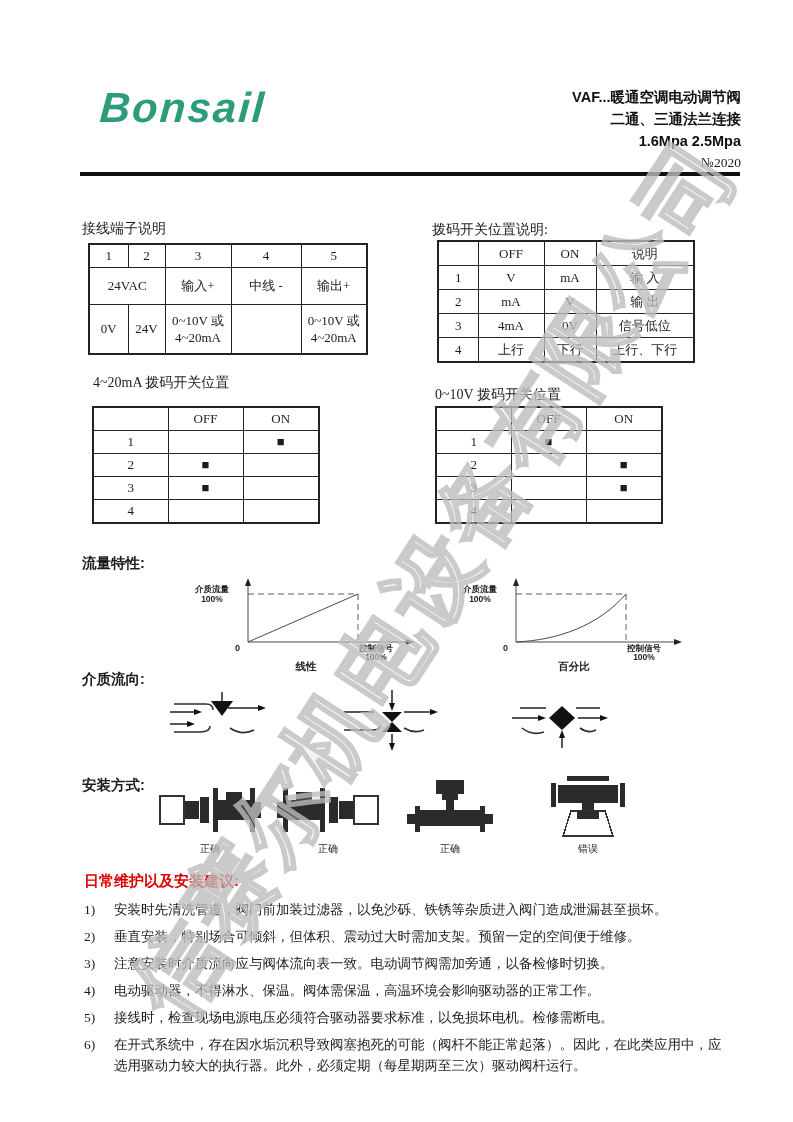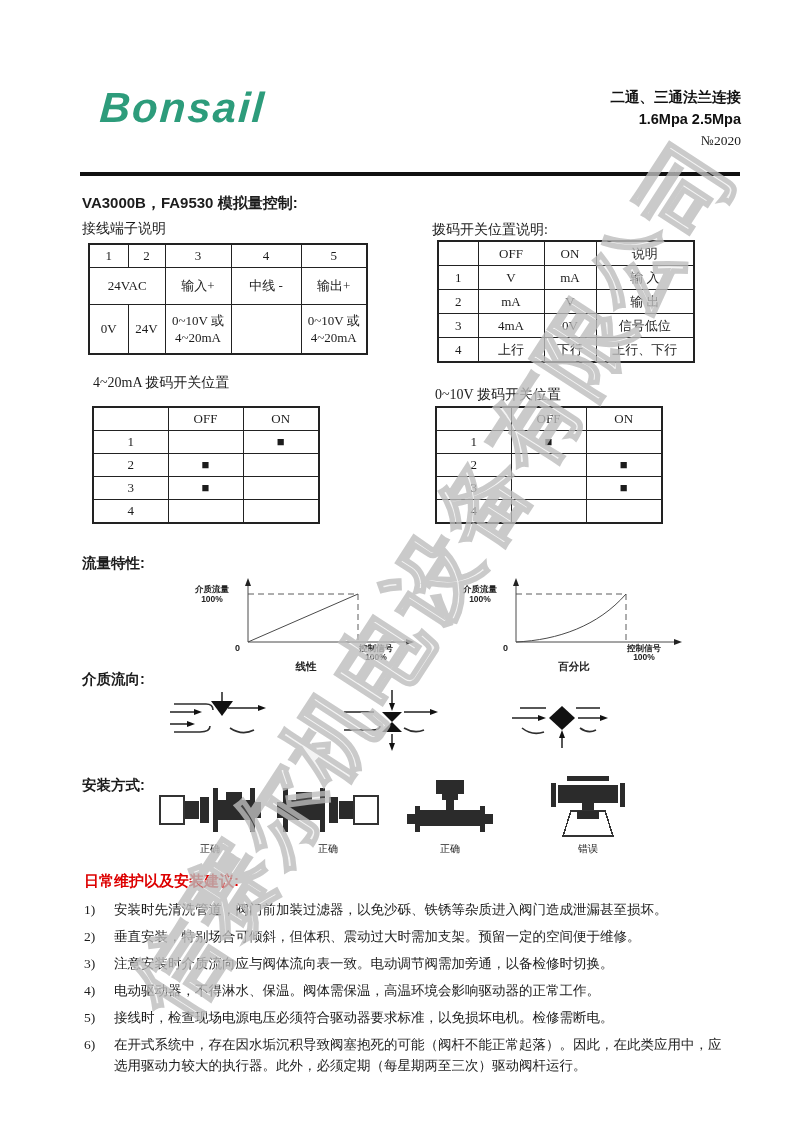--- a/index.html
+++ b/index.html
@@ -65,27 +65,27 @@
 </style>
 </head>
 <body>
 
 <div id="page">
 
   <div class="watermark">信赛尔机电设备有限公司</div>
 
   <div class="logo">Bonsail</div>
   <div class="header-right">
+    <div class="hline">VAF...暖通空调电动调节阀</div>
     <div class="hline">二通、三通法兰连接</div>
     <div class="hline">1.6Mpa   2.5Mpa</div>
     <div class="docno">№2020</div>
   </div>
   <div class="rule"></div>
 
-  <div class="doc-title">VA3000B，FA9530 模拟量控制:</div>
 
   <div class="sec-label" style="left:82px;top:220px;">接线端子说明</div>
   <table class="t term-table">
     <colgroup>
         <col style="width:39px">
         <col style="width:37px">
         <col style="width:66px">
         <col style="width:70px">
         <col style="width:66px">
       </colgroup>

